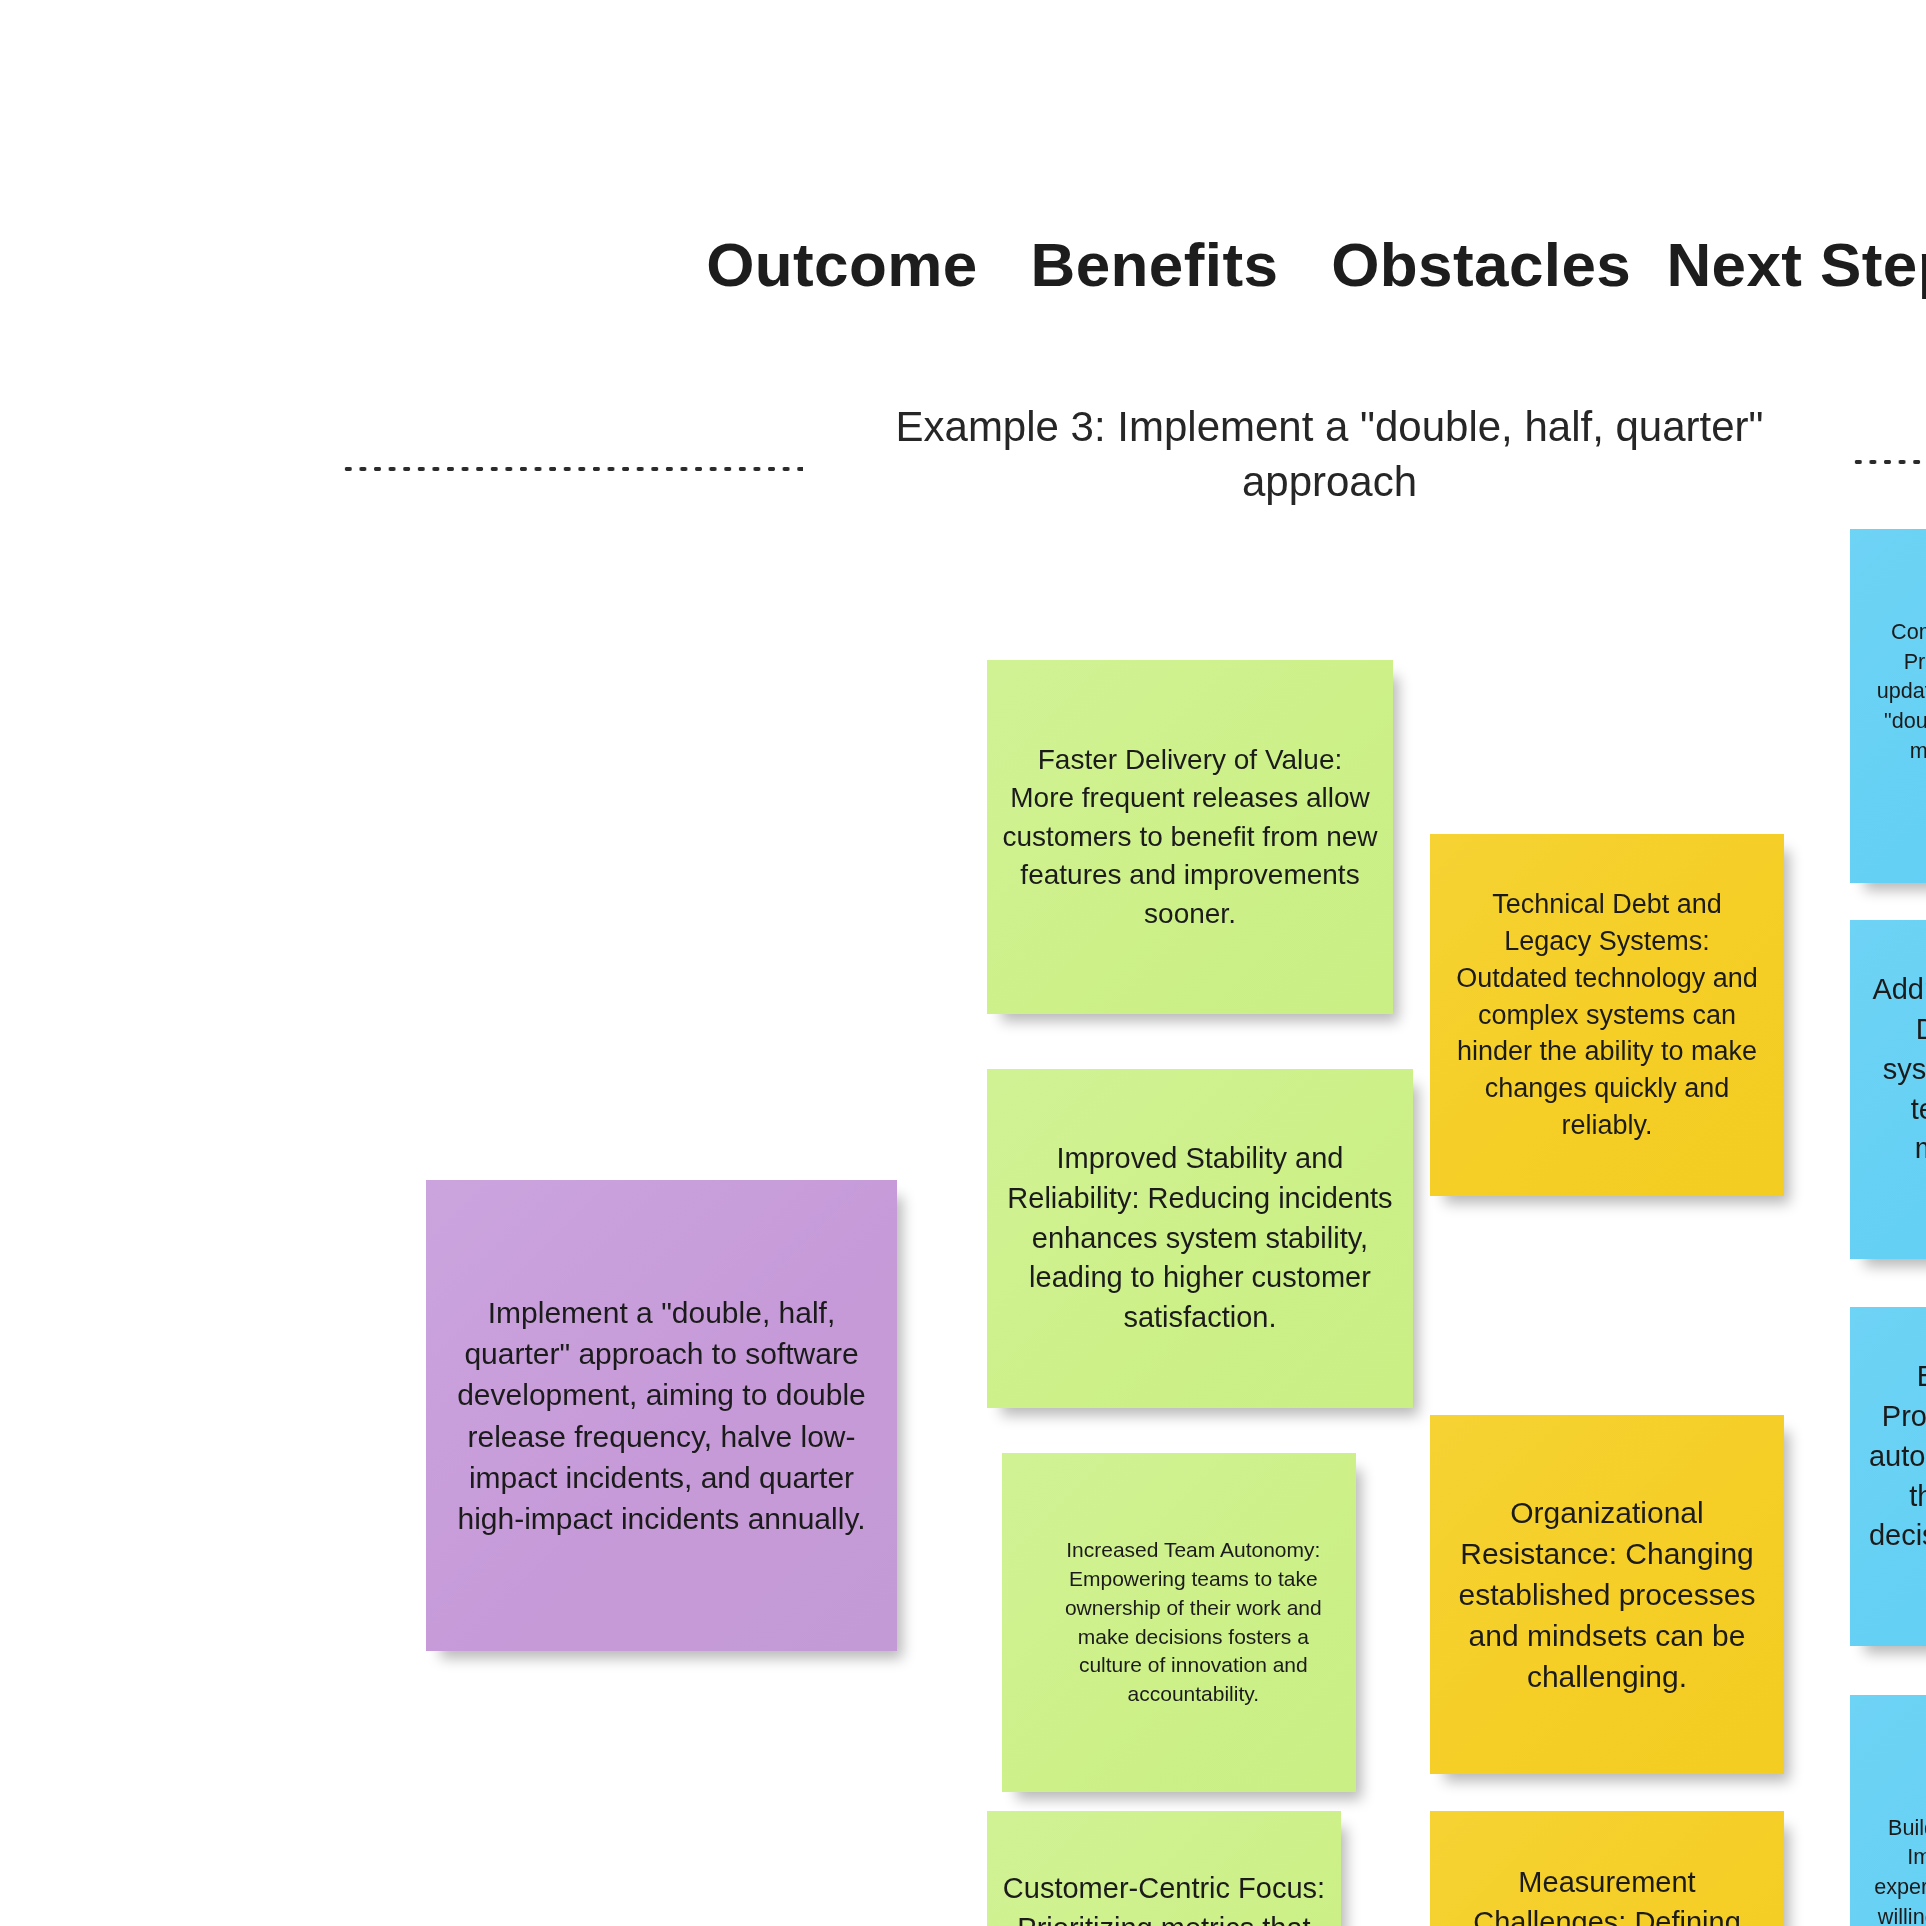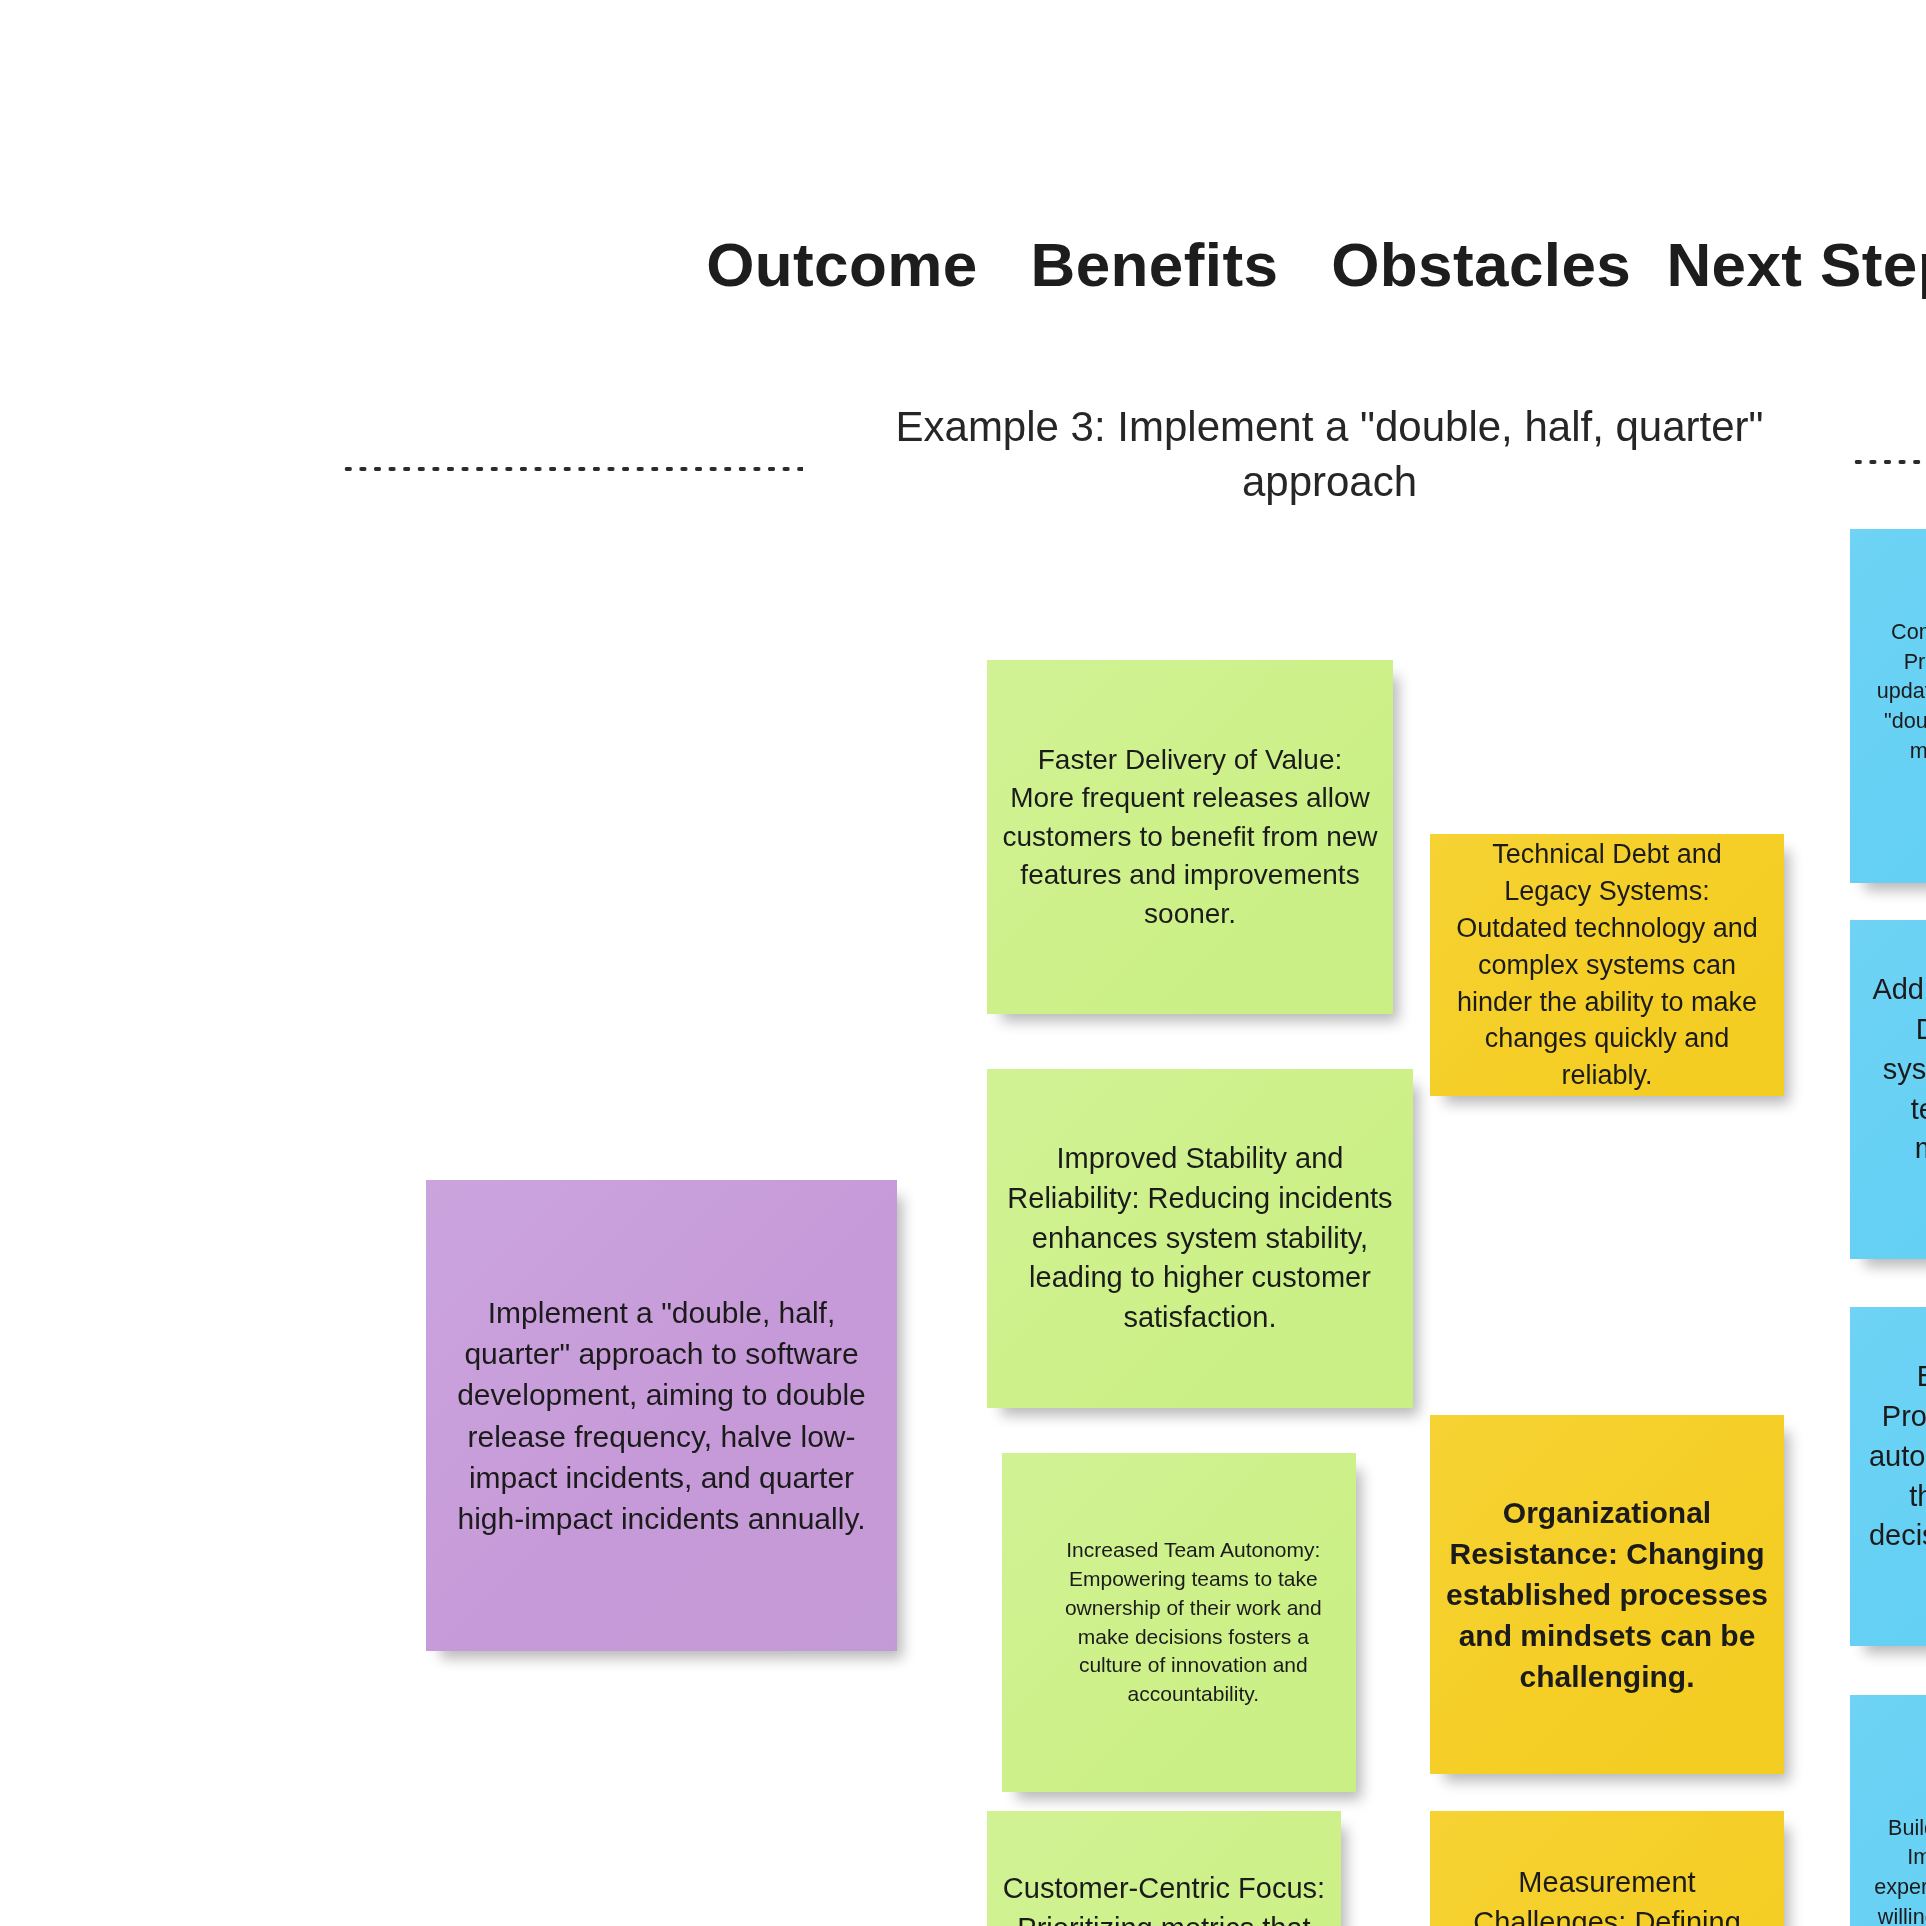--- a/index.html
+++ b/index.html
@@ -84,22 +84,22 @@
   
   #note-outcome-0 { left: 426px; top: 1180px; width: 471px; height: 471px; font-size: 30px; }
 
   
   #note-benefit-0 { left: 987px; top: 660px; width: 406px; height: 354px; font-size: 28px; }
   #note-benefit-1 { left: 987px; top: 1069px; width: 426px; height: 339px; font-size: 29px; }
   #note-benefit-2 { left: 1002px; top: 1453px; width: 354px; height: 339px; font-size: 21px; padding-left: 44px; }
   #note-benefit-3 { left: 987px; top: 1811px; width: 354px; height: 354px; font-size: 29px; }
 
   
-  #note-obstacle-0 { left: 1430px; top: 834px; width: 354px; height: 262px; font-size: 27px; }
-  #note-obstacle-1 { left: 1430px; top: 1415px; width: 354px; height: 359px; font-size: 30px; font-weight: bold; }
+  #note-obstacle-0 { left: 1430px; top: 834px; width: 354px; height: 362px; font-size: 27px; }
+  #note-obstacle-1 { left: 1430px; top: 1415px; width: 354px; height: 359px; font-size: 30px; }
   #note-obstacle-2 { left: 1430px; top: 1811px; width: 354px; height: 343px; font-size: 29px; }
 
   
   #note-next-0 { left: 1850px; top: 529px; width: 357px; height: 354px; font-size: 21.6px; }
   #note-next-1 { left: 1850px; top: 920px; width: 357px; height: 339px; font-size: 29px; }
   #note-next-2 { left: 1850px; top: 1307px; width: 357px; height: 339px; font-size: 29px; }
   #note-next-3 { left: 1850px; top: 1695px; width: 357px; height: 354px; font-size: 21.6px; }
 </style>
 </head>
 <body>

